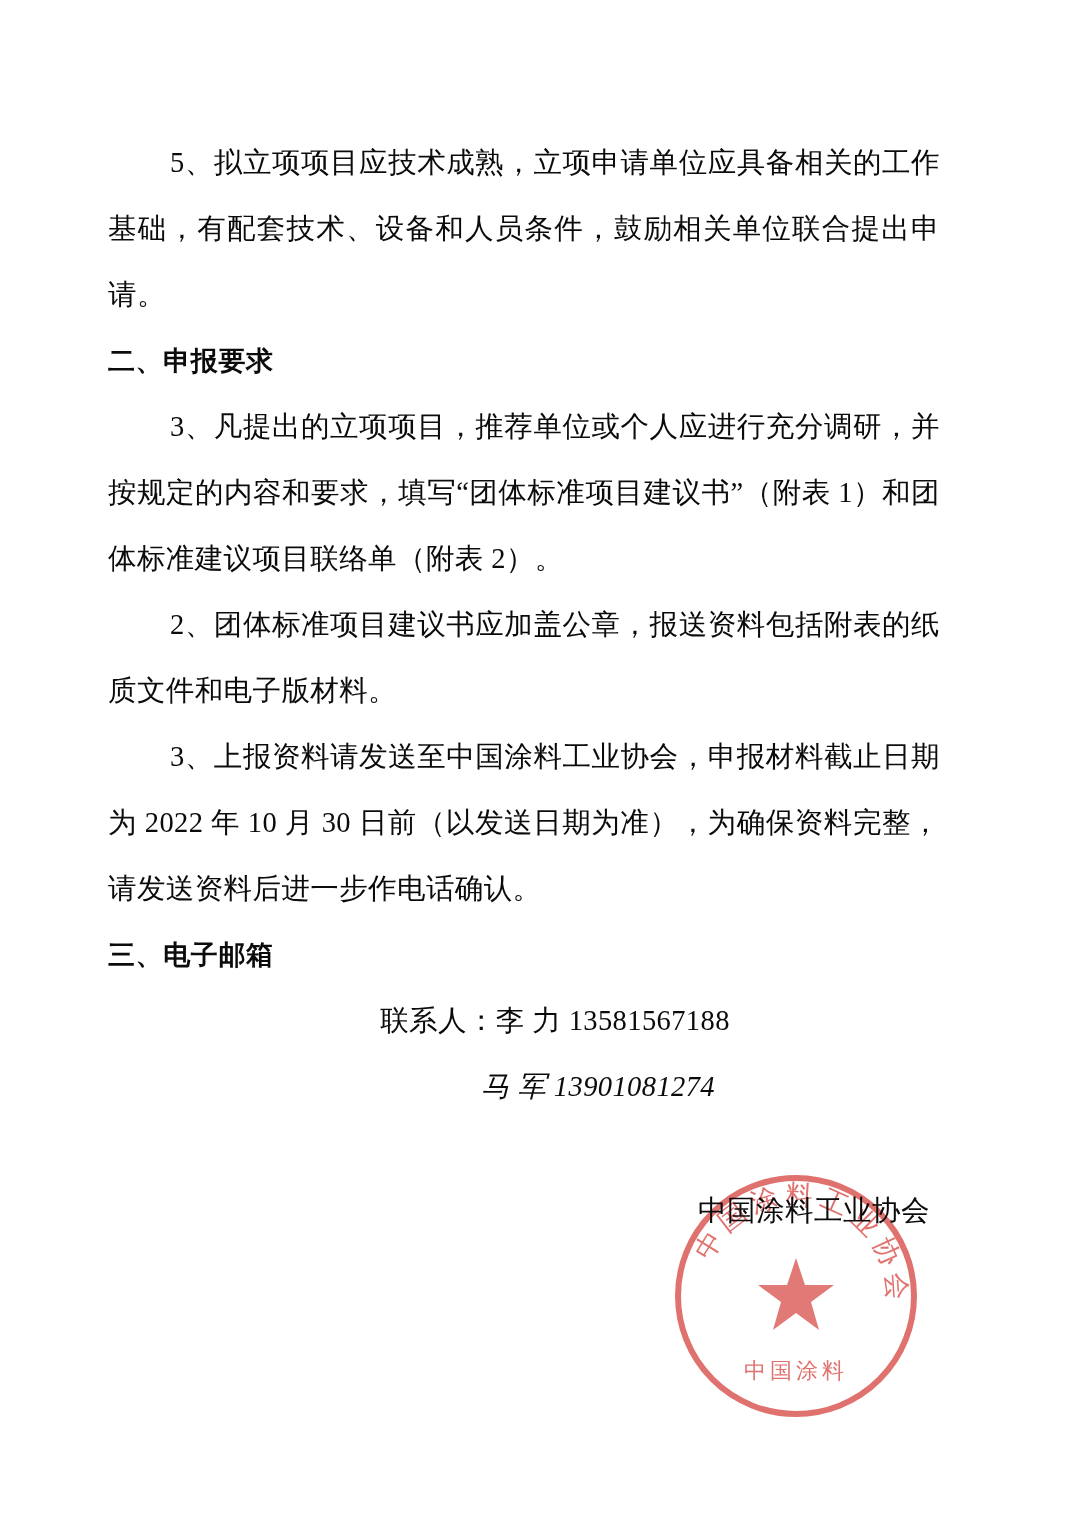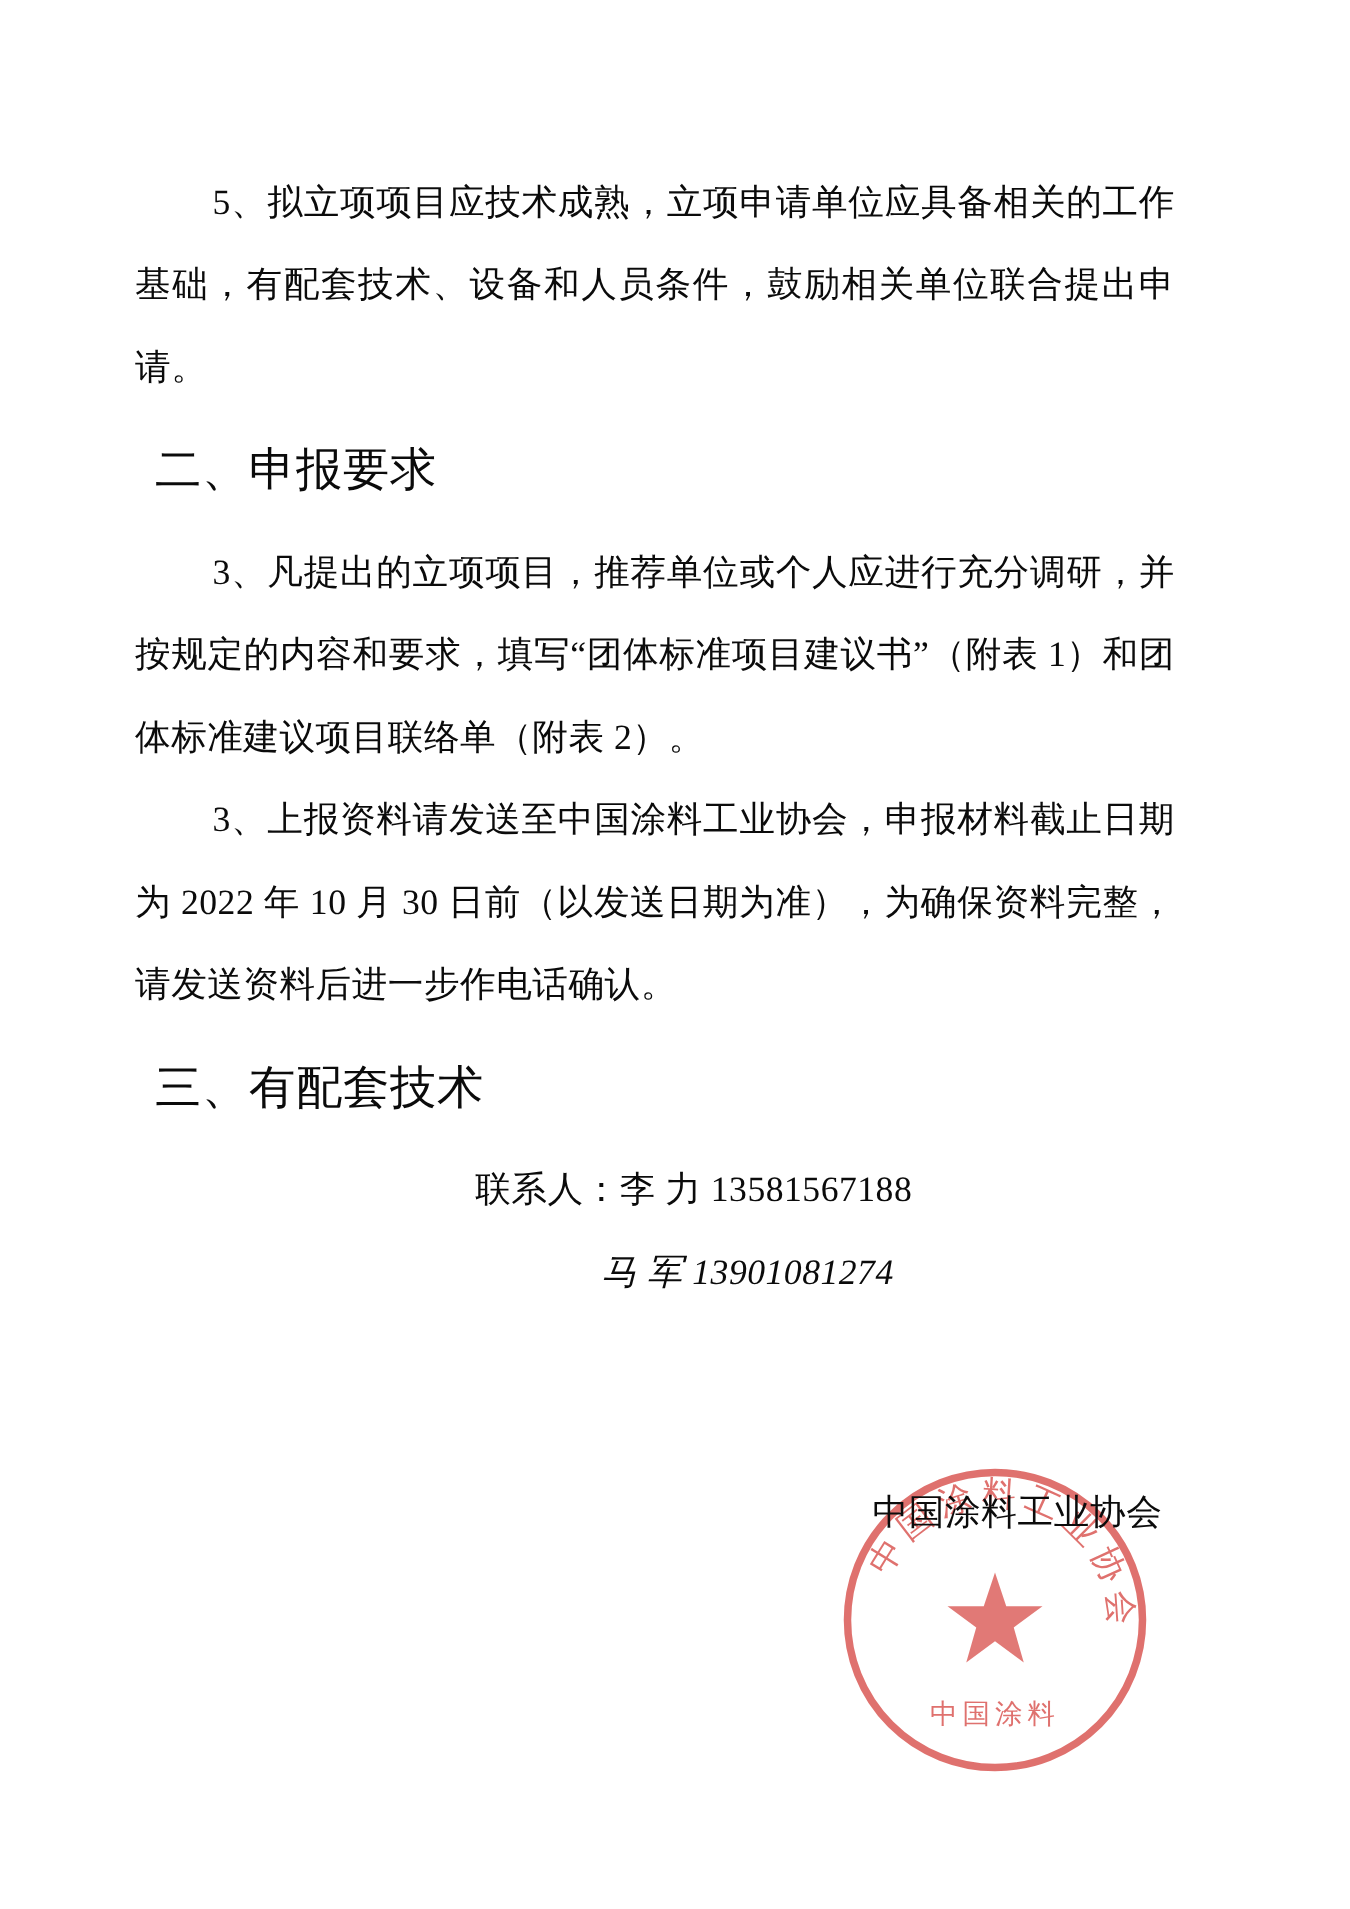--- a/index.html
+++ b/index.html
@@ -26,24 +26,24 @@
     line-height: 66px;
     text-align: justify;
     text-justify: inter-ideograph;
     margin: 0;
     letter-spacing: 0.4px;
   }
   .indent {
     text-indent: 62px;
   }
   .heading {
-    font-size: 37px;
+    font-size: 27px;
     line-height: 66px;
-    font-weight: normal;
-    margin: 16px;
+    font-weight: bold;
+    margin: 0;
     letter-spacing: 0.6px;
   }
   .contact-line {
     font-size: 28.5px;
     line-height: 66px;
     margin: 0;
     text-indent: 62px;
     letter-spacing: 0.4px;
     text-align: center;
   }
@@ -80,24 +80,25 @@
 <body>
 
 <div class="page">
 
   <p class="para indent">5、拟立项项目应技术成熟，立项申请单位应具备相关的工作基础，有配套技术、设备和人员条件，鼓励相关单位联合提出申请。</p>
 
   <h2 class="heading">二、申报要求</h2>
 
   <p class="para indent">3、凡提出的立项项目，推荐单位或个人应进行充分调研，并按规定的内容和要求，填写“团体标准项目建议书”（附表 1）和团体标准建议项目联络单（附表 2）。</p>
 
+  <p class="para indent">2、团体标准项目建议书应加盖公章，报送资料包括附表的纸质文件和电子版材料。</p>
 
   <p class="para indent">3、上报资料请发送至中国涂料工业协会，申报材料截止日期为 2022 年 10 月 30 日前（以发送日期为准），为确保资料完整，请发送资料后进一步作电话确认。</p>
 
-  <h2 class="heading">三、有配套技术</h2>
+  <h2 class="heading">三、电子邮箱</h2>
 
   <p class="contact-line">联系人：李 力  13581567188</p>
 
   <p class="contact-line sub">马 军  13901081274</p>
 
 
 </div>
 
 <div class="seal">
   <svg width="248" height="248" viewBox="0 0 248 248" xmlns="http://www.w3.org/2000/svg">

